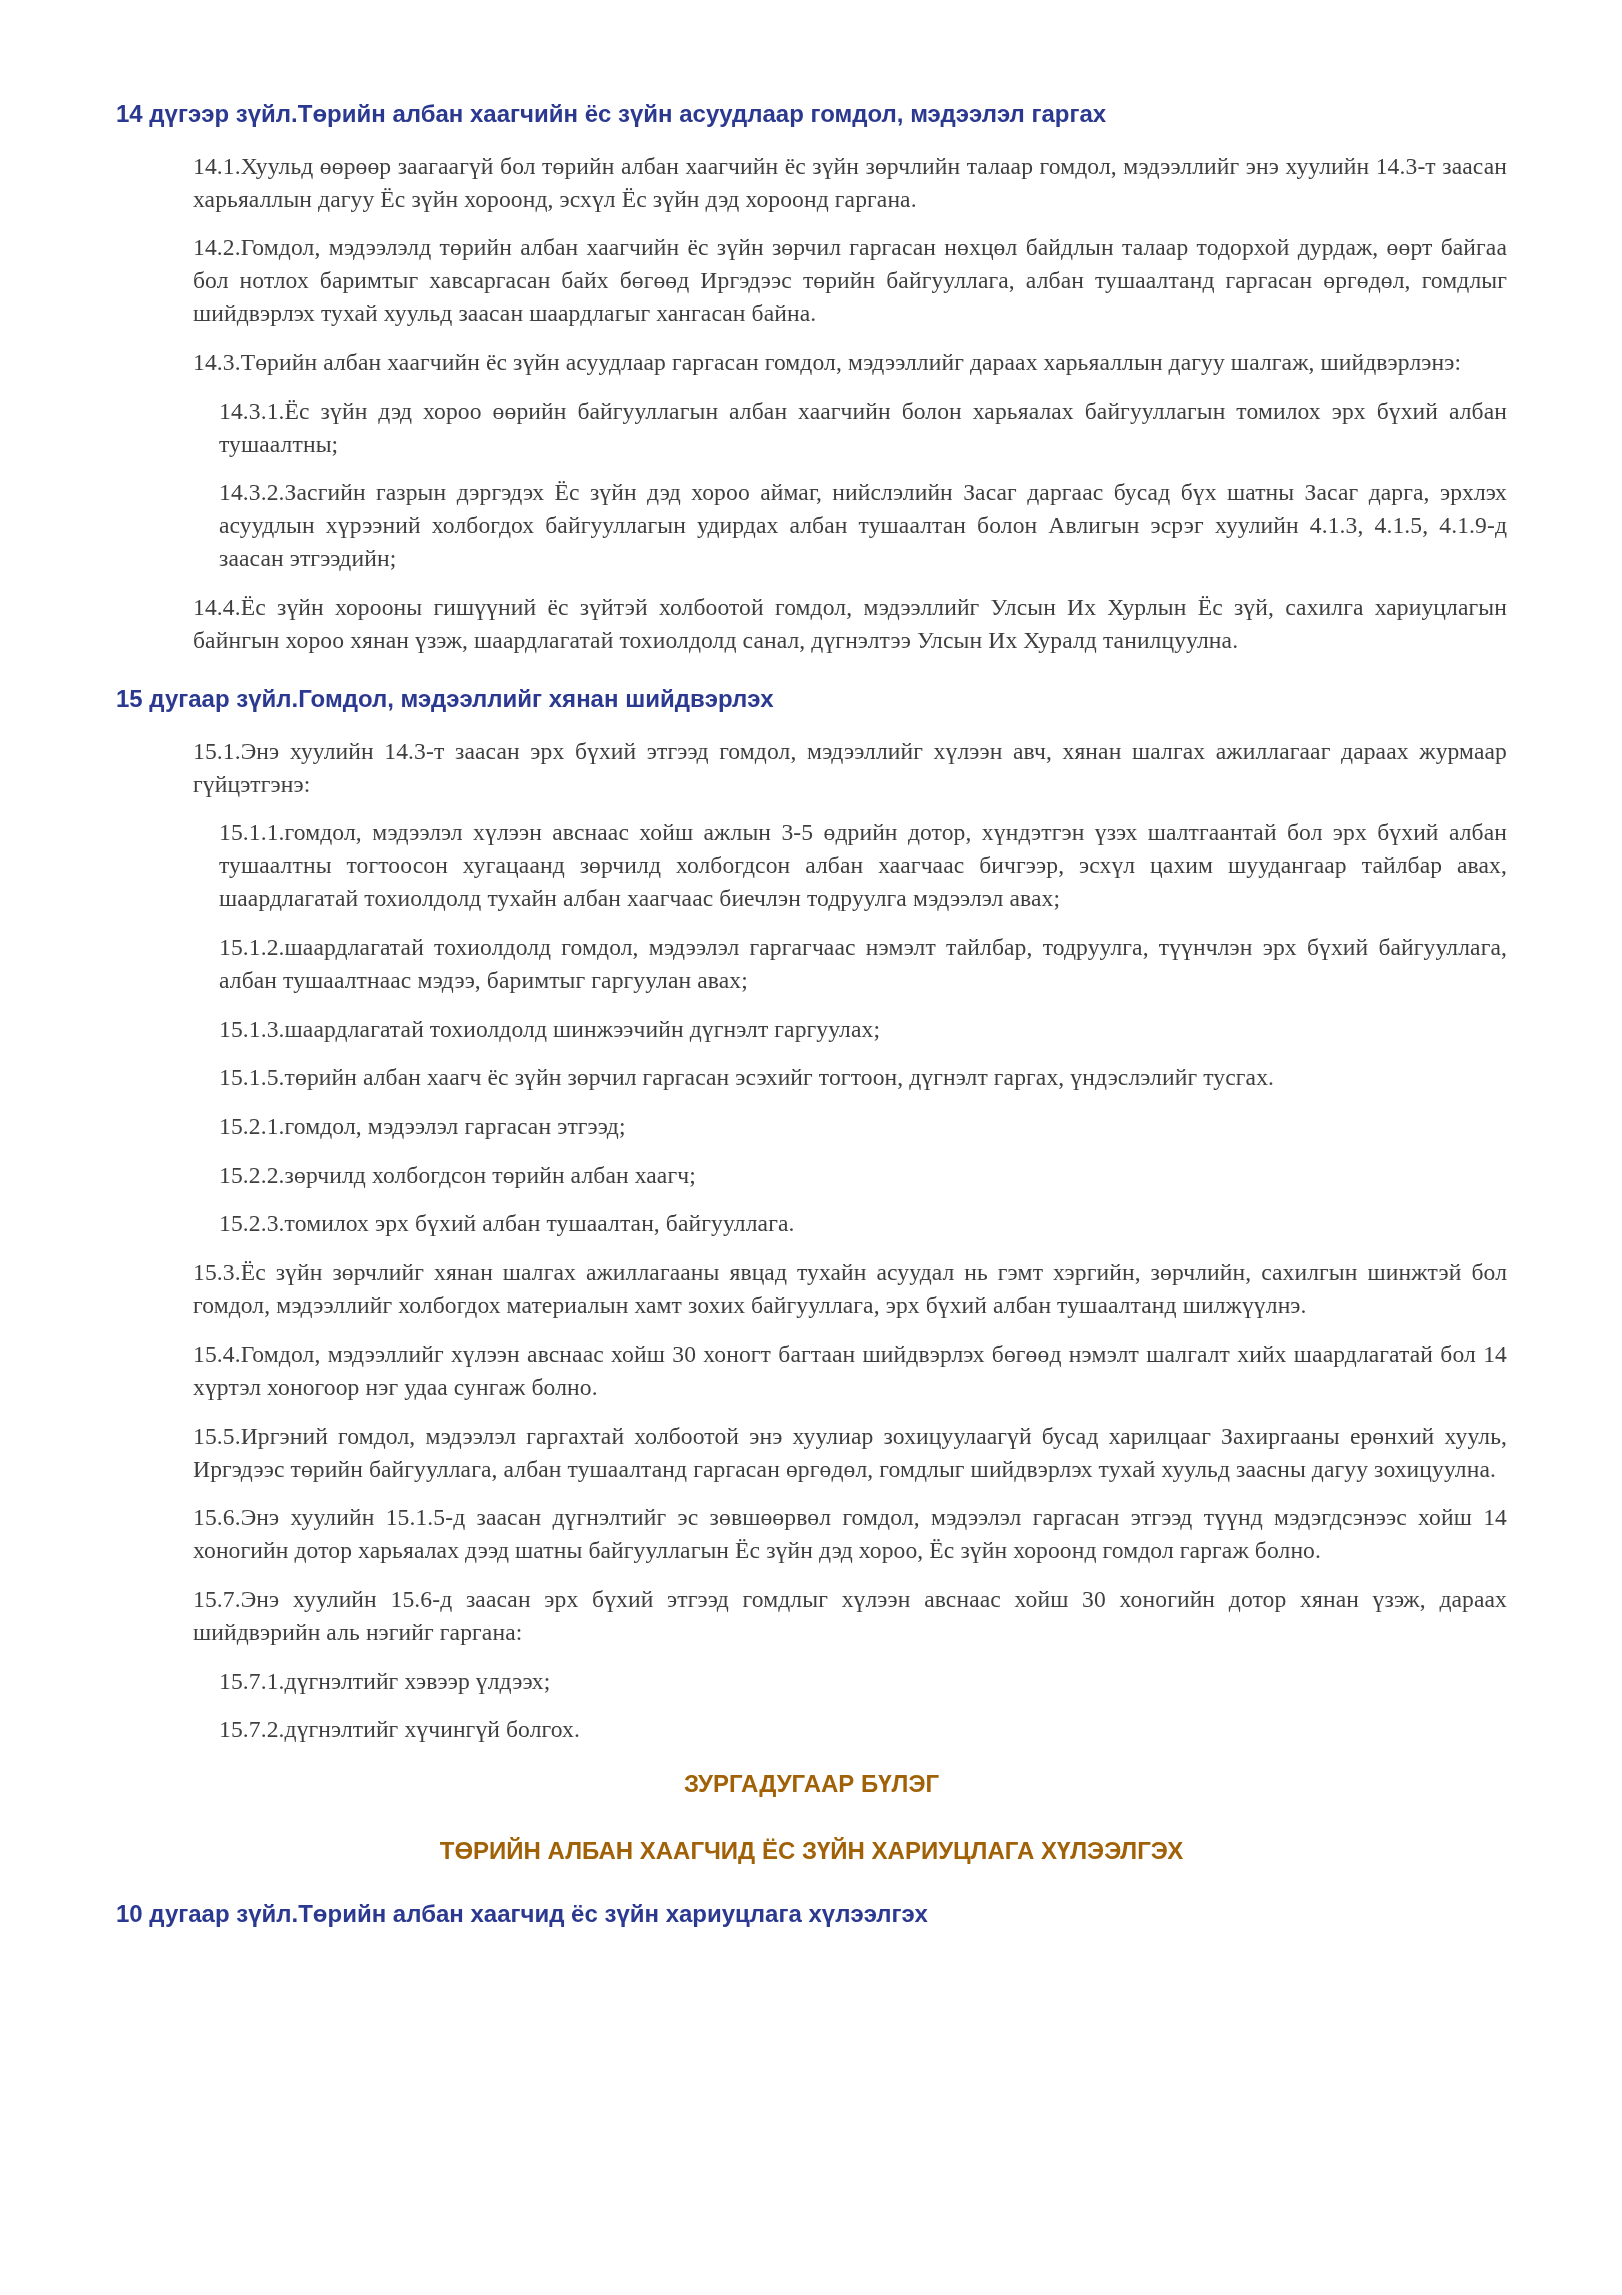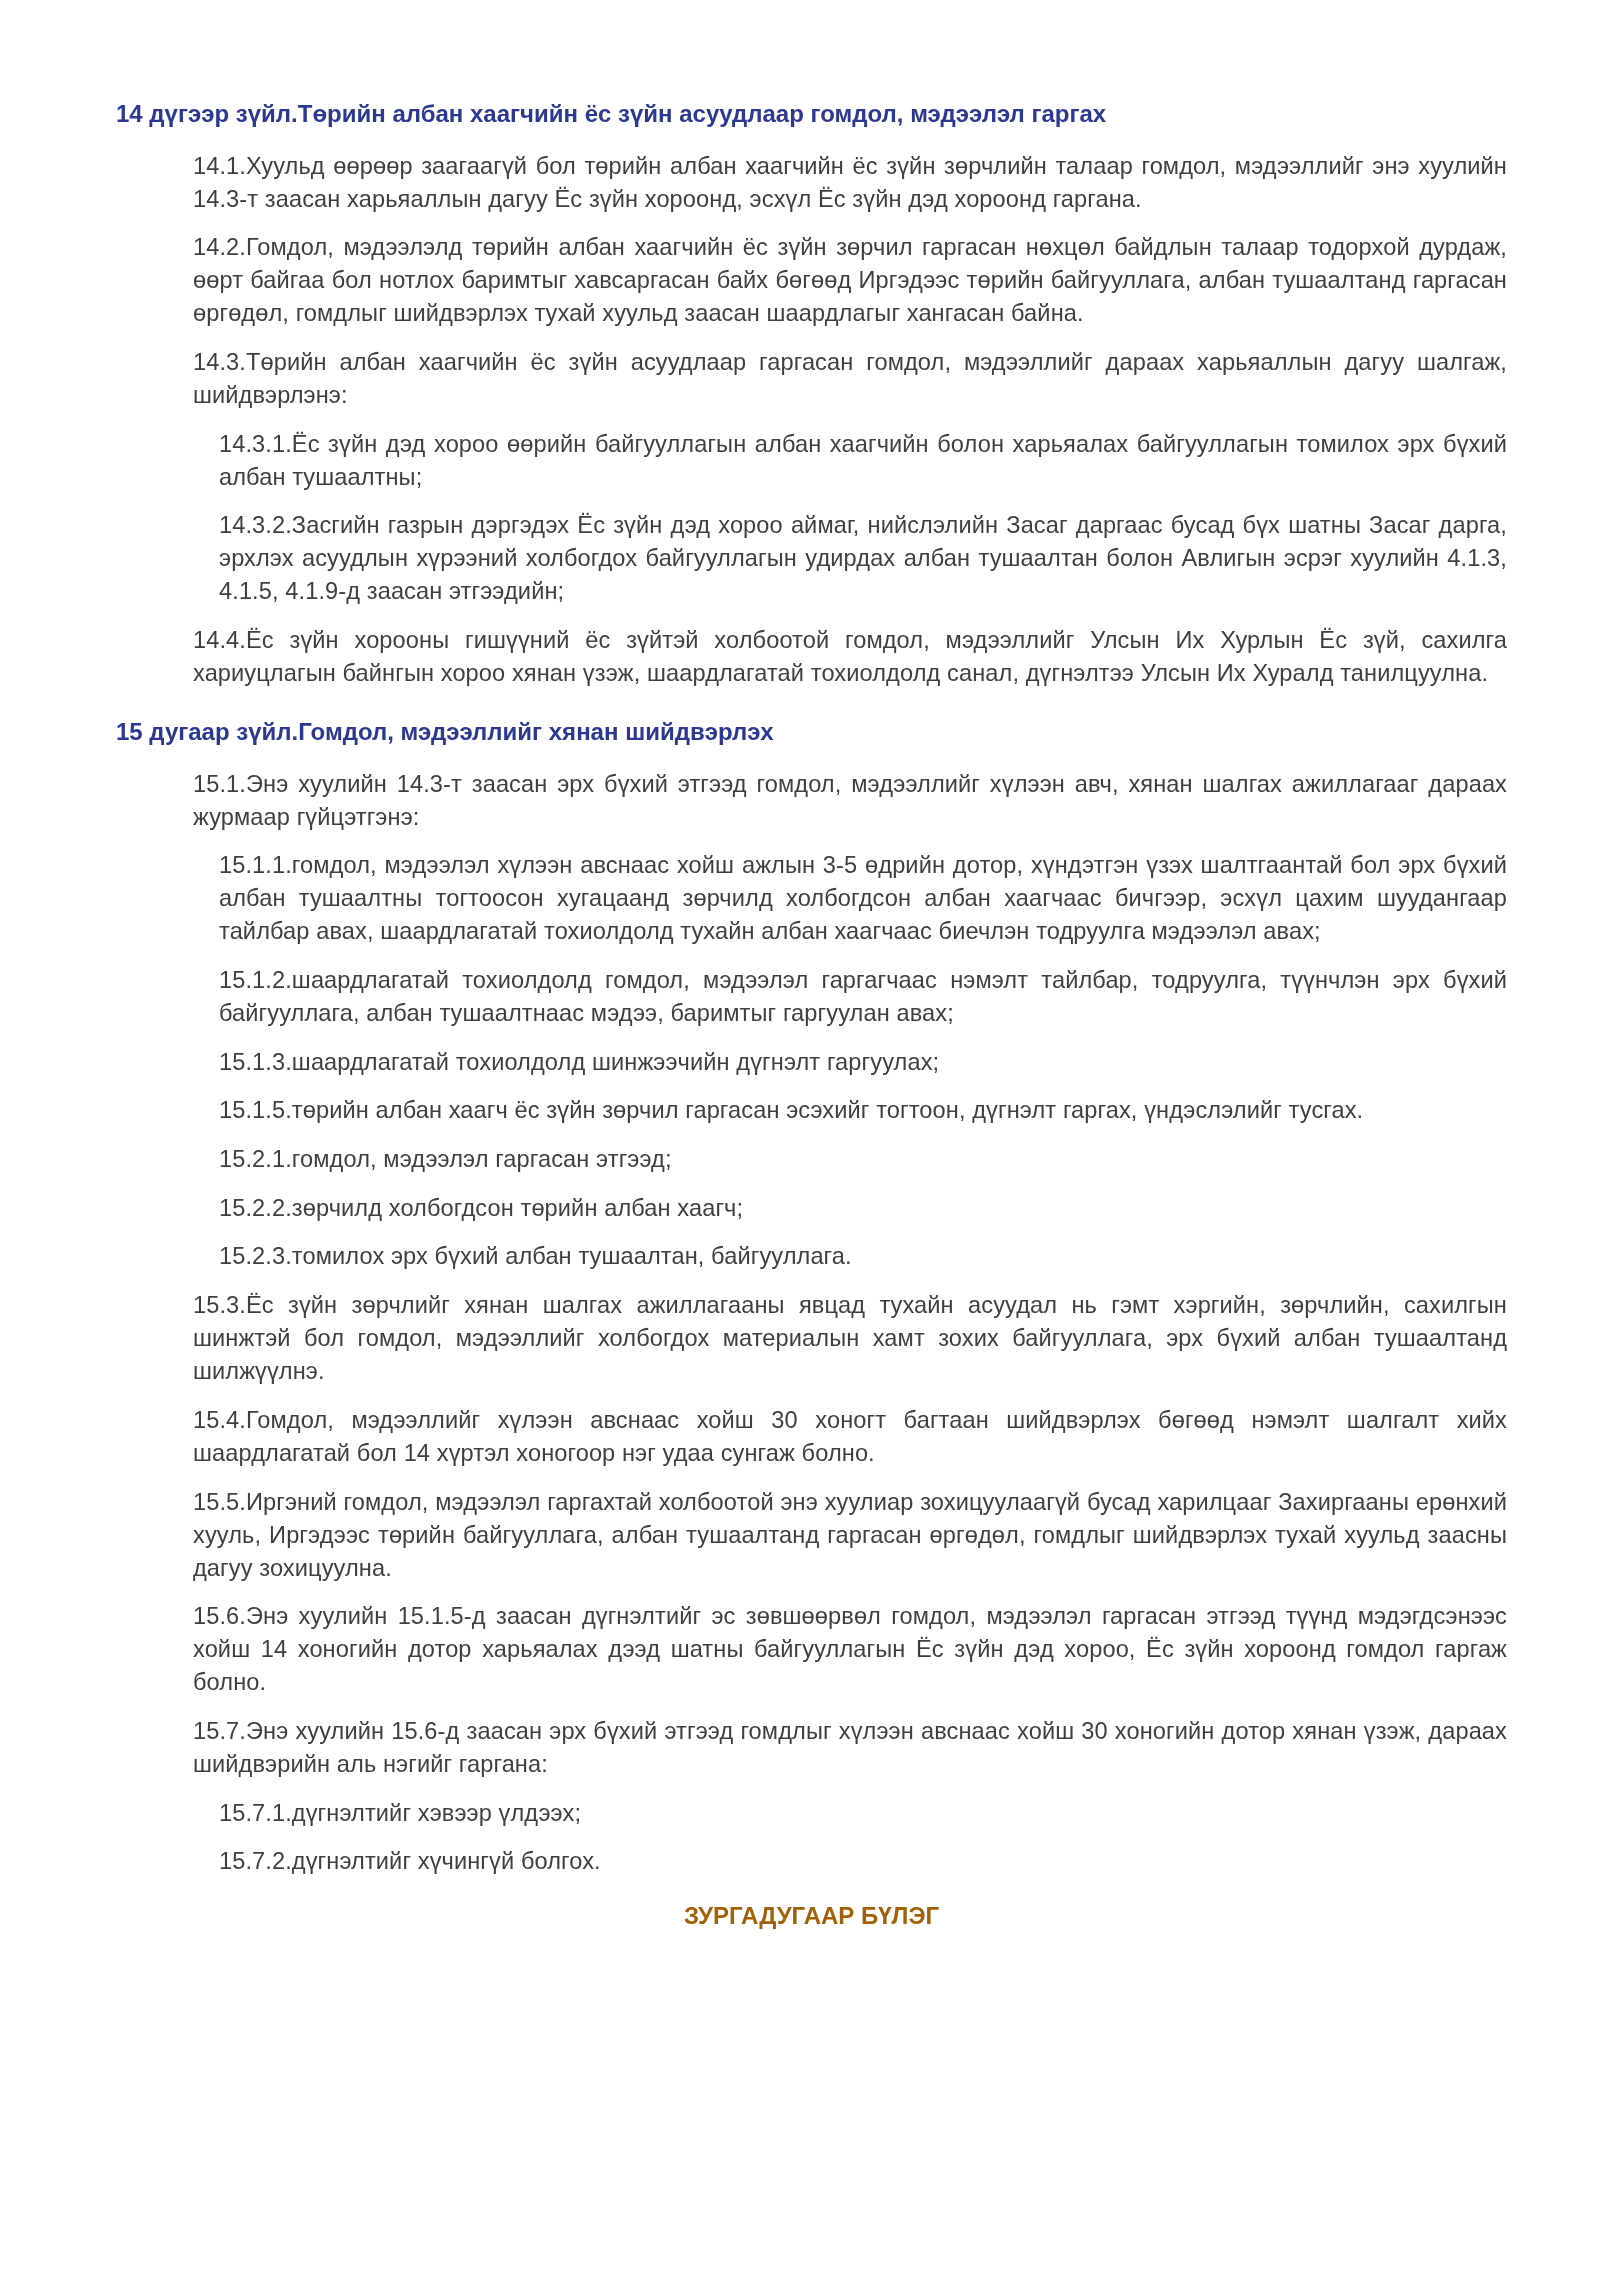--- a/index.html
+++ b/index.html
@@ -22,20 +22,21 @@
     margin: 0 0 19.6px 0;
   }
   .art-heading.spaced { margin-top: 25px; }
   .para {
     font-size: 23.6px;
     line-height: 33px;
     margin: 0 0 15.7px 77px;
     text-align: justify;
     text-align-last: left;
     letter-spacing: 0.1px;
+    font-family: Liberation Serif, serif;
   }
   .para.sub { margin-left: 103px; }
   .chapter { text-align: center; margin: 21px 0 30px 0; }
   .chapter-line {
     font-size: 24px;
     font-weight: bold;
     color: #a16207;
     line-height: 33px;
     margin: 0 0 34px 0;
   }

